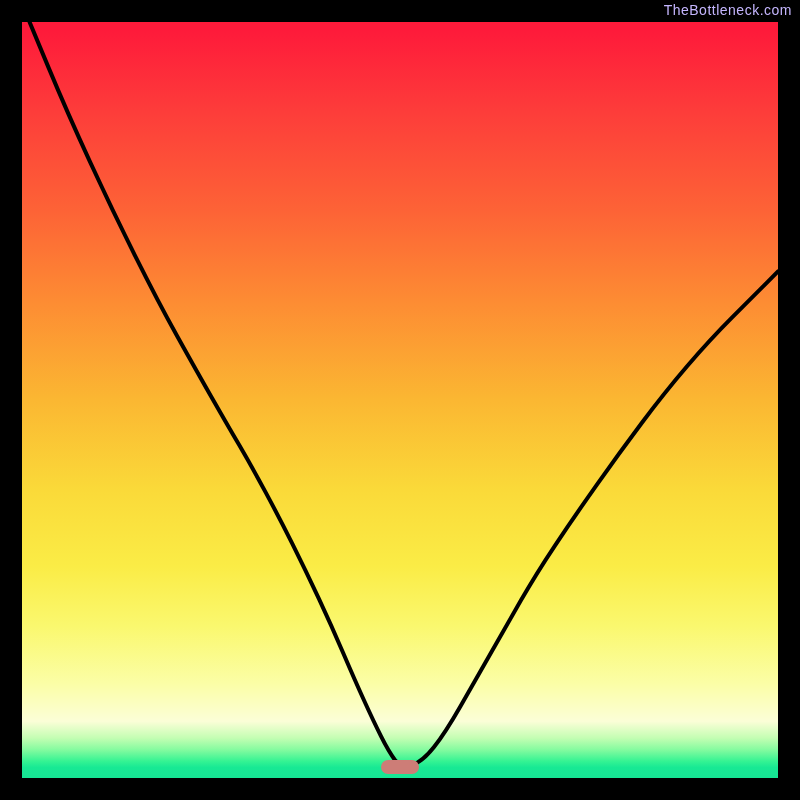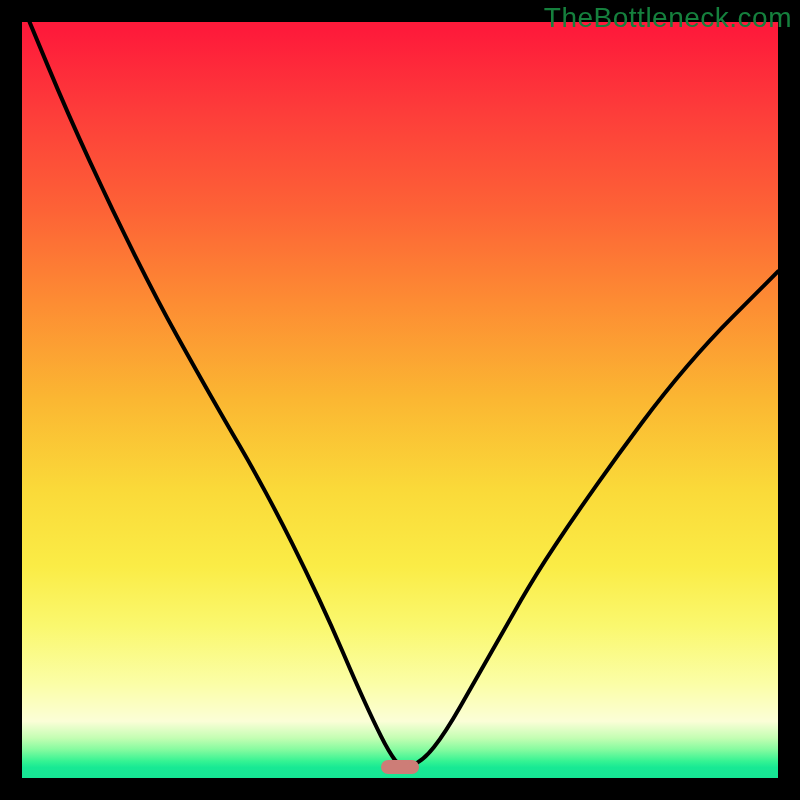--- a/index.html
+++ b/index.html
@@ -40,22 +40,22 @@
       #87fba0 96.2%,
       #34f393 97.8%,
       #18e994 98.6%,
       #16e594 100%
     );
   }
   .watermark {
     position: absolute;
     top: 2px;
     right: 8px;
-    color: #15803d;
-    font-size: 28px;
+    color: #c4b5fd;
+    font-size: 14px;
     letter-spacing: 0.5px;
     user-select: none;
   }
   .marker {
     position: absolute;
     height: 14px;
     border-radius: 7px;
     background: #cd7d77;
   }
   svg.curve {

